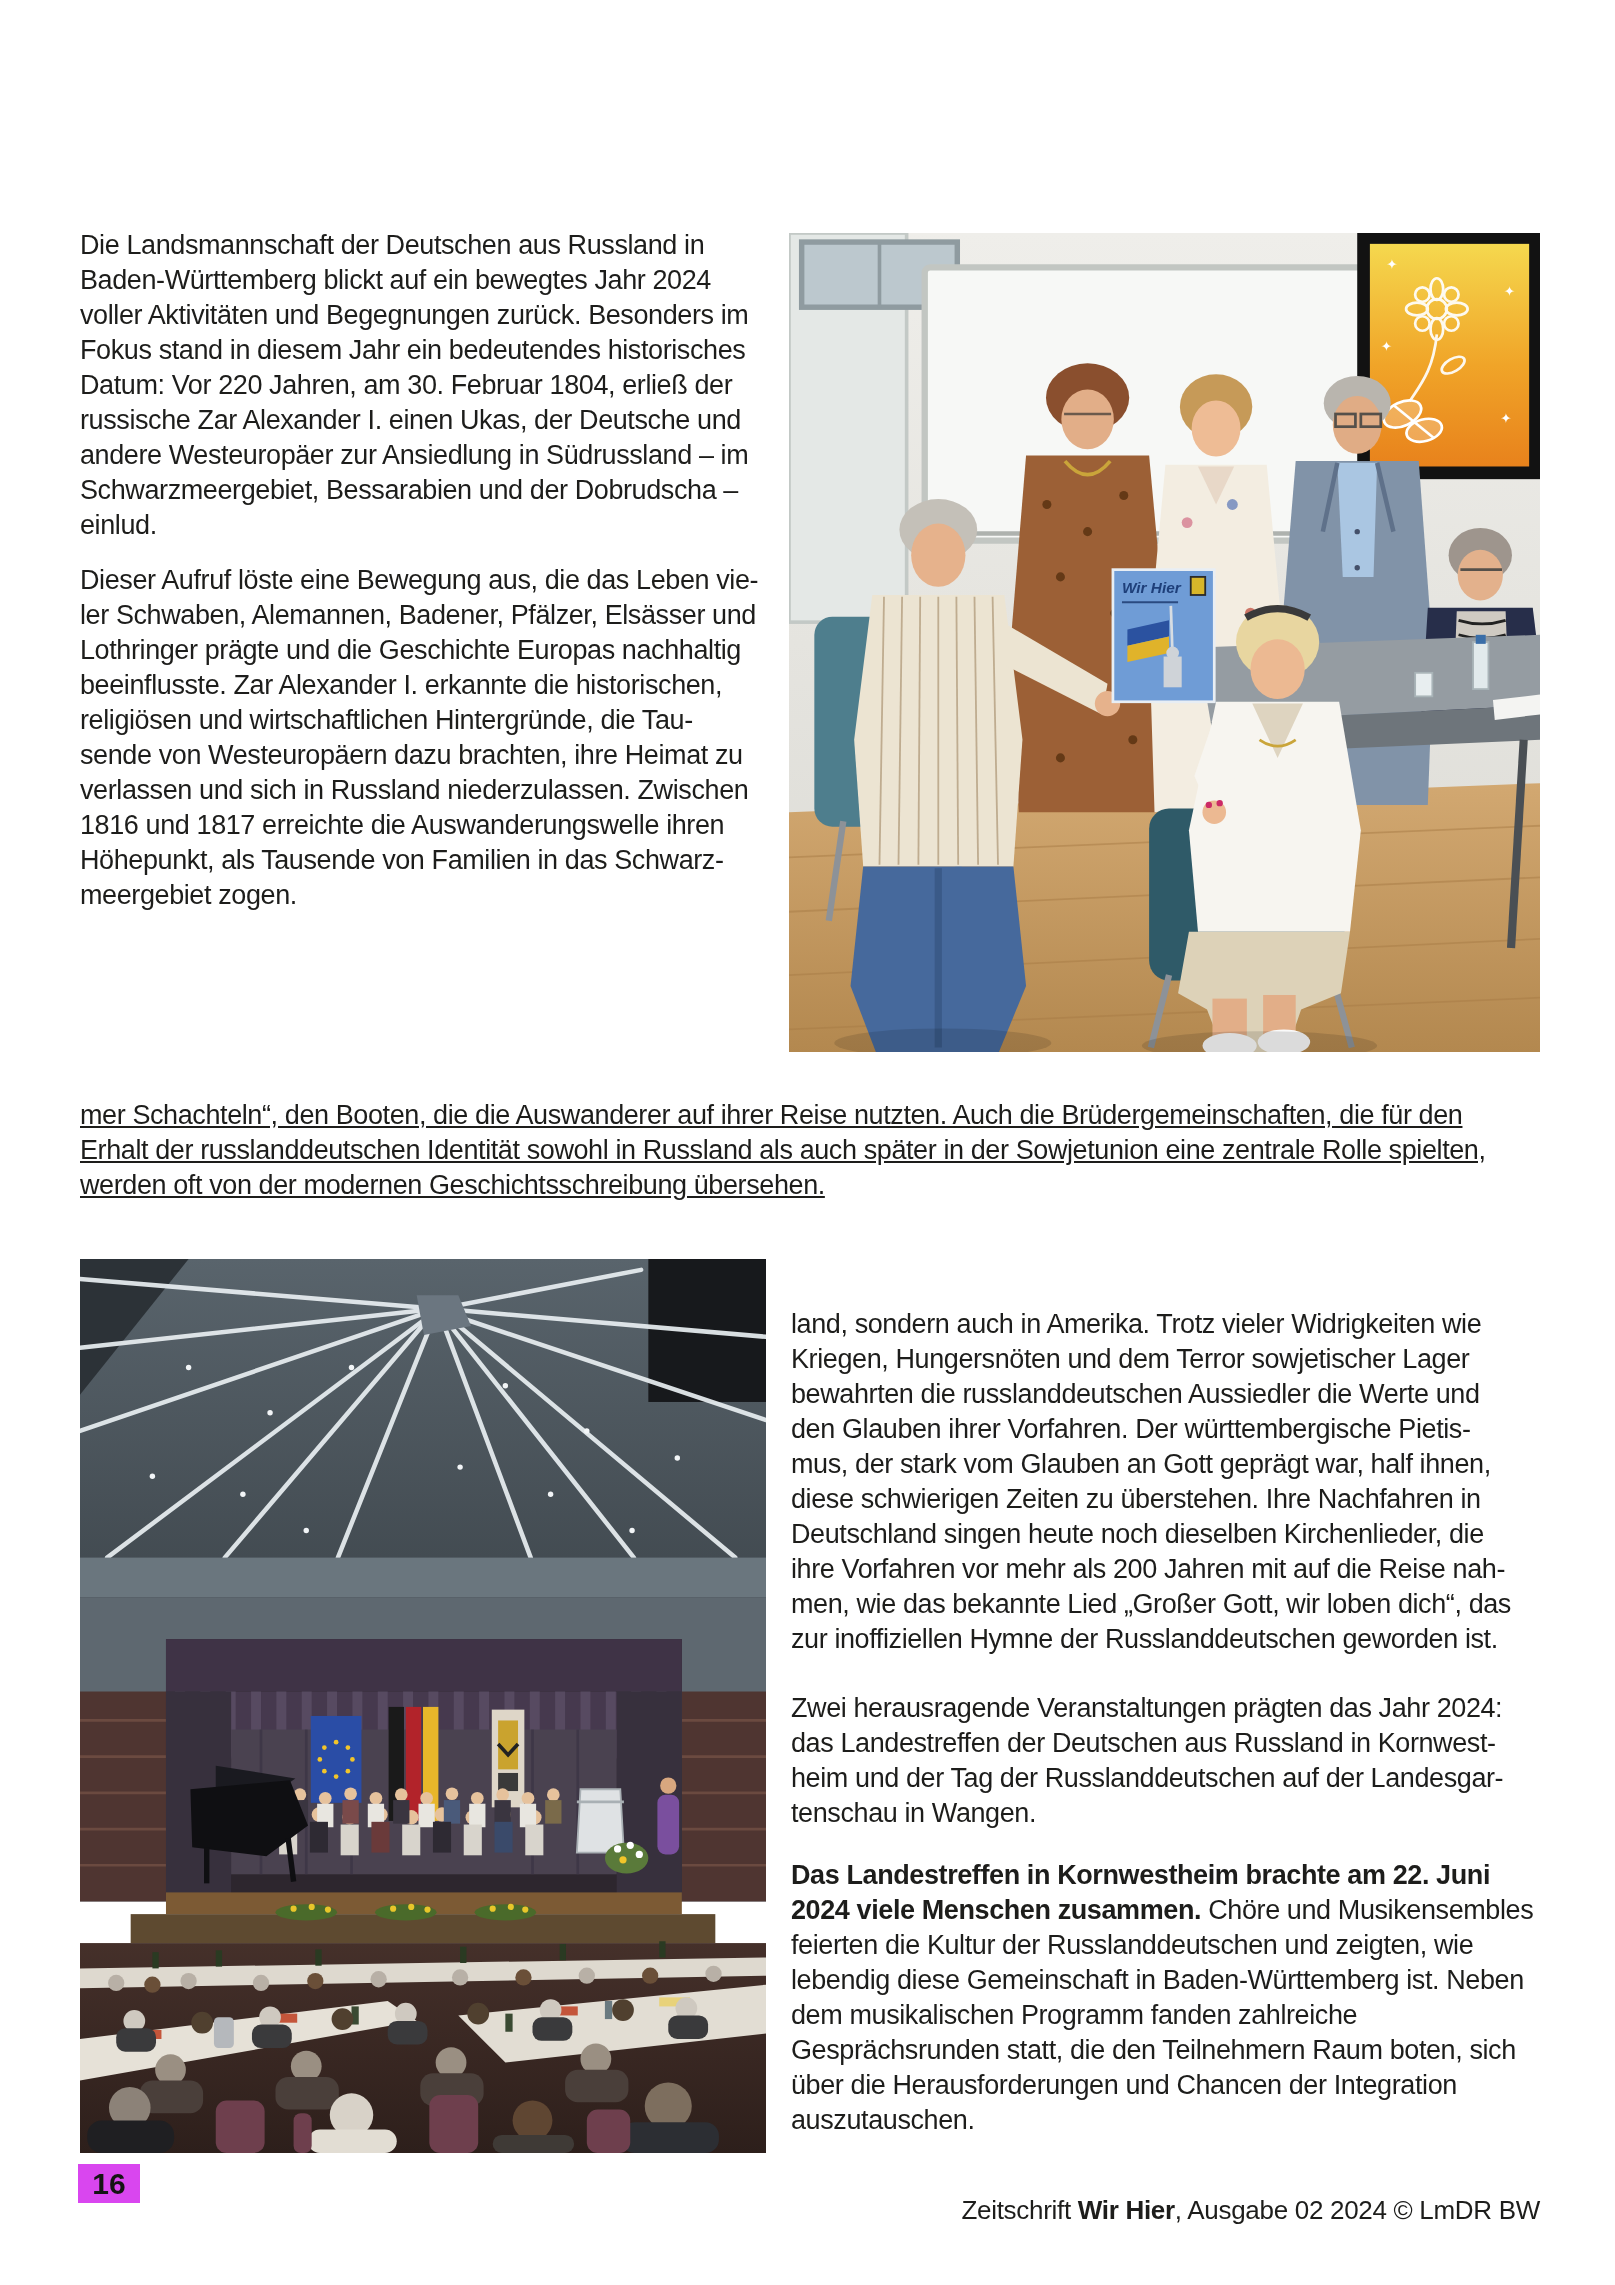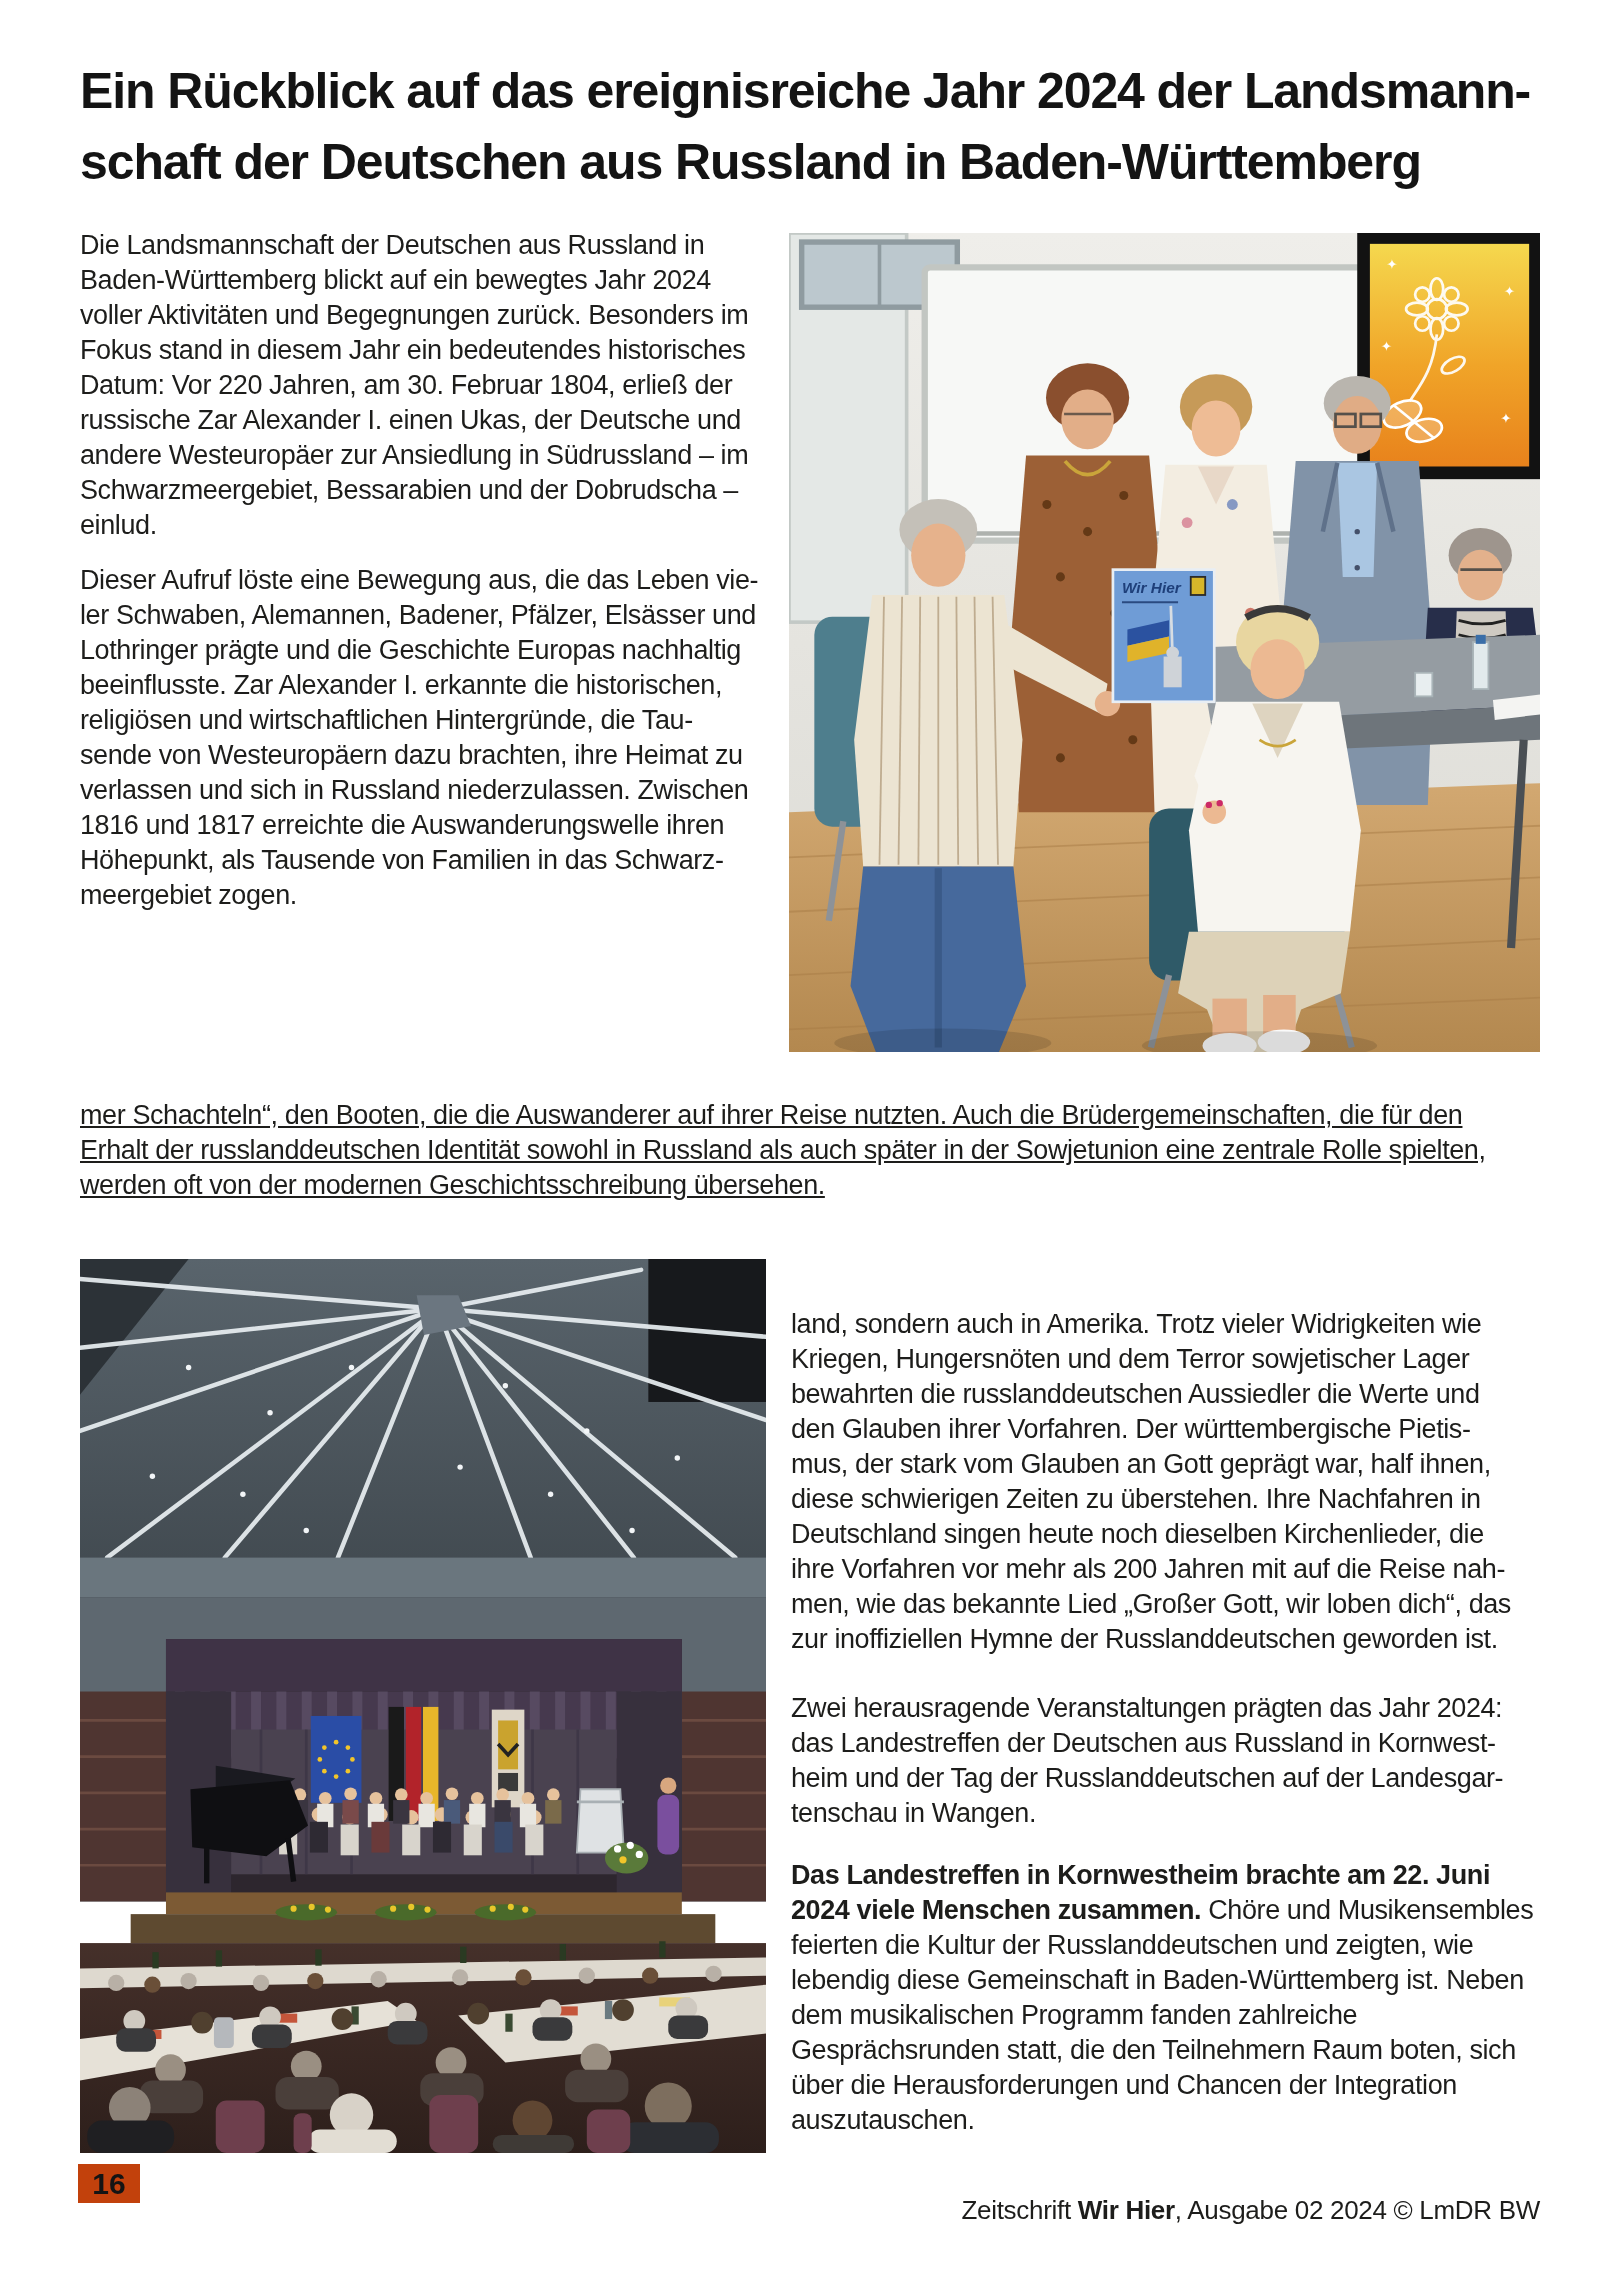--- a/index.html
+++ b/index.html
@@ -15,32 +15,30 @@
   .col2{position:absolute;left:791px;top:1307px;width:753px;font-size:27px;line-height:35px;letter-spacing:-0.4px;}
   .col2 p{margin:0;}
   h2.subhead{margin:33px 0 0 0;font-size:36px;line-height:50px;font-weight:400;letter-spacing:-0.5px;color:#141414;}
   .col2 .para-events{margin-top:34px;}
   .col2 .para-treffen{margin-top:27px;}
   figure{margin:0;padding:0;position:absolute;}
   .photo-top{left:789px;top:233px;width:751px;height:819px;}
   .photo-bottom{left:80px;top:1259px;width:686px;height:894px;}
   figure svg{display:block;width:100%;height:100%;}
   .page-number{position:absolute;left:78px;top:2164px;width:62px;height:39px;
-               background:#c2410c;color:#141414;font-size:30px;font-weight:700;
+               background:#d946ef;color:#141414;font-size:30px;font-weight:700;
                text-align:center;line-height:39px;}
   .footer-credit{position:absolute;right:76px;top:2195px;font-size:26px;letter-spacing:-0.3px;color:#1d1d1b;}
   .footer-credit b{font-weight:700;}
 </style>
 </head>
 <body>
 
 <div class="page">
 
-  <h1 class="title lines">Ein Rückblick auf das ereignisreiche Jahr 2024 der Landsmann-
-schaft der Deutschen aus Russland in Baden-Württemberg</h1>
 
   <figure class="photo-top">
     <svg viewBox="0 0 830 905" preserveAspectRatio="none">
       <defs>
         <linearGradient id="wallg" x1="0" y1="0" x2="0" y2="1">
           <stop offset="0" stop-color="#efeeea"></stop>
             <stop offset="1" stop-color="#dbdad4"></stop>
         </linearGradient>
         <linearGradient id="artg" x1="0" y1="0" x2="0" y2="1">
           <stop offset="0" stop-color="#f5d84e"></stop>

